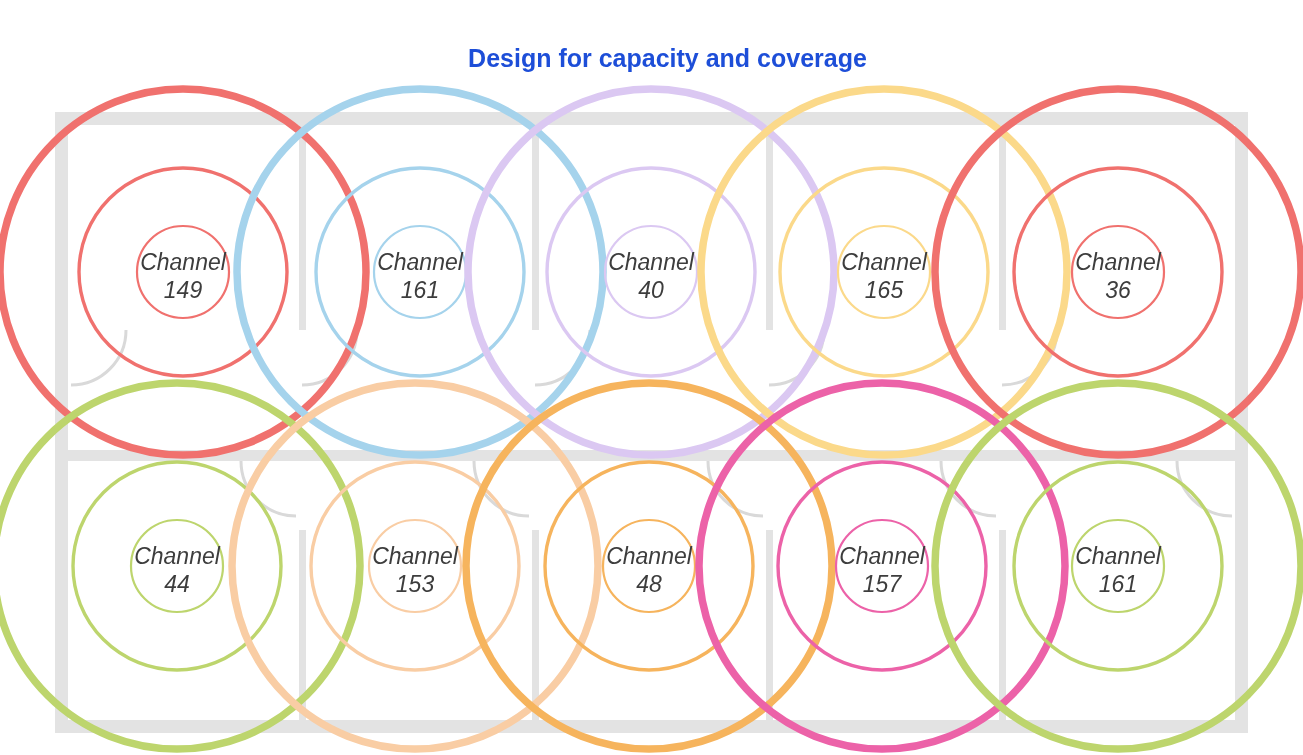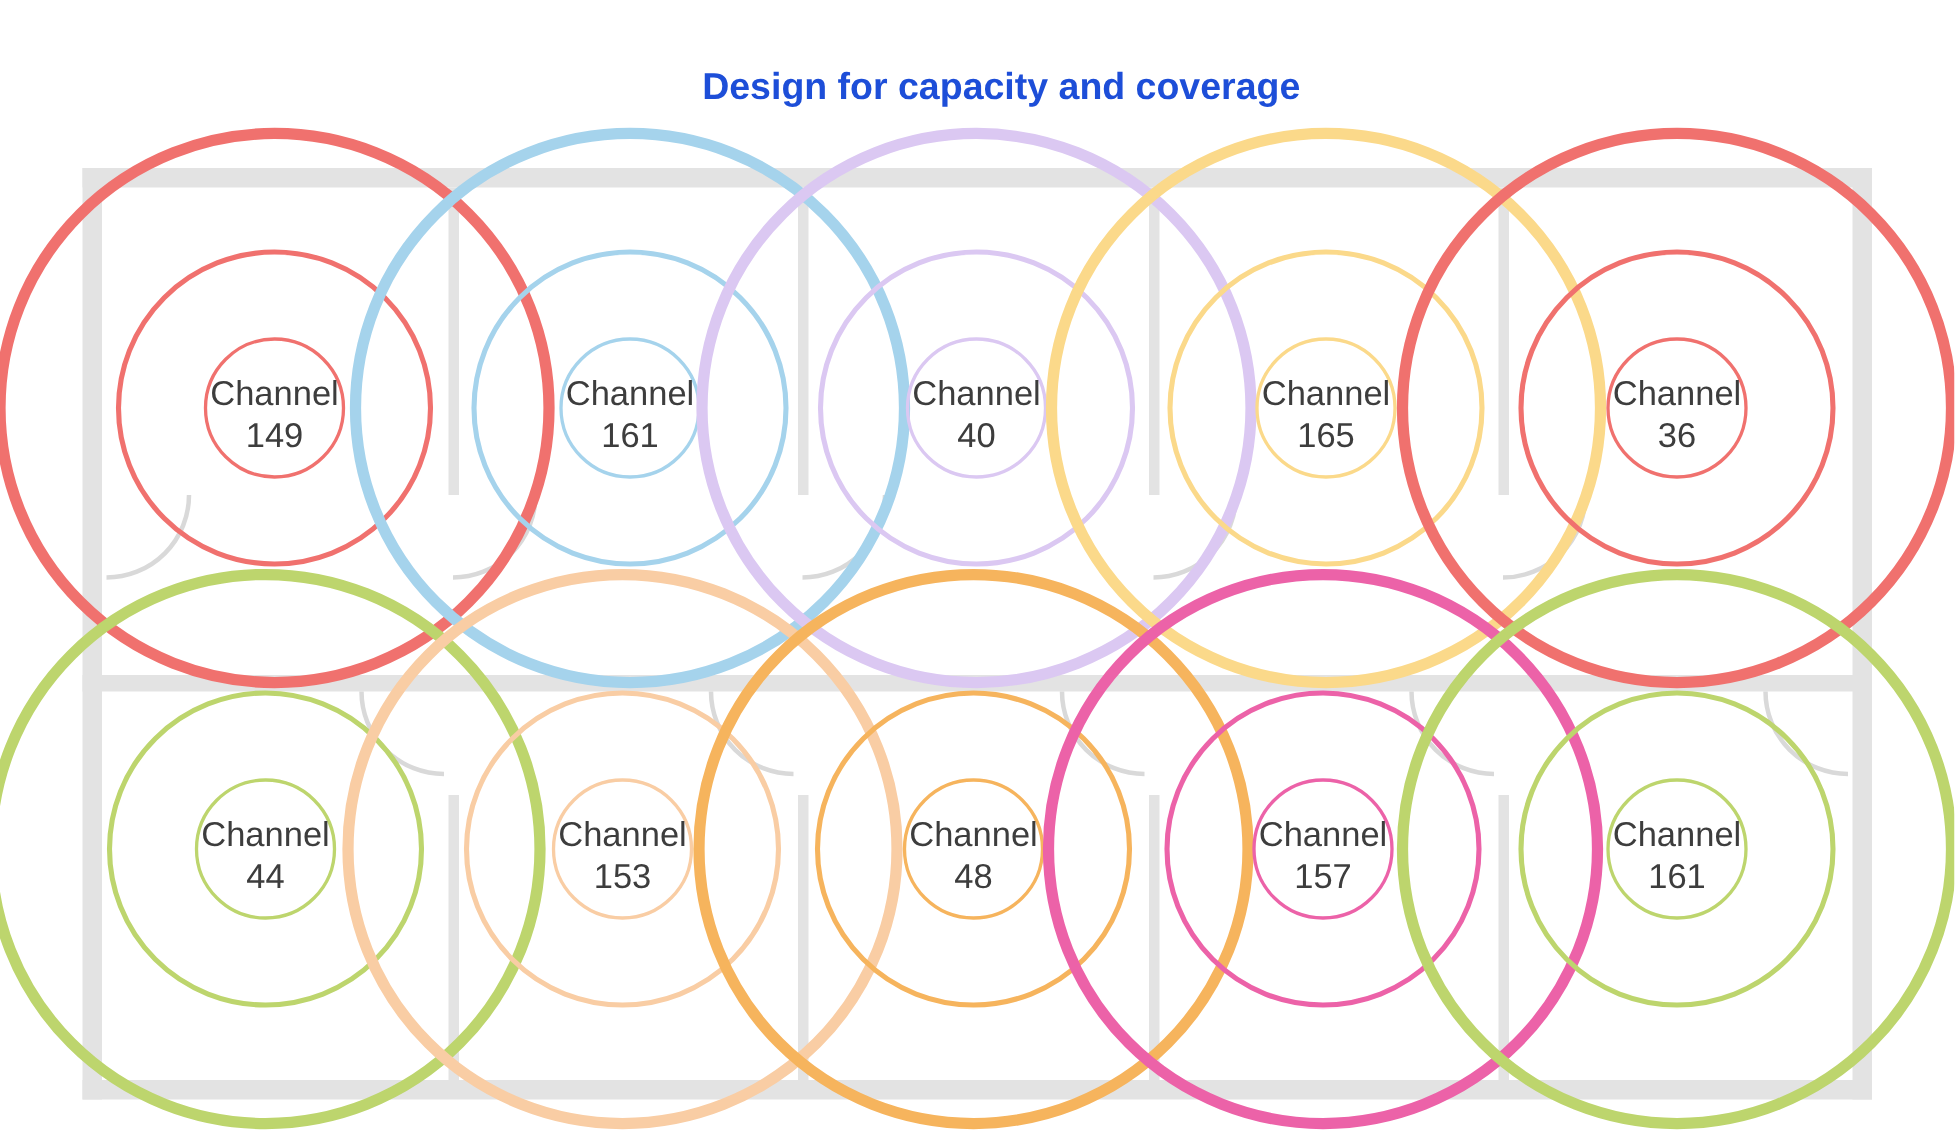--- a/index.html
+++ b/index.html
@@ -22,20 +22,21 @@
     color: #1d4ed8;
     margin: 16px;
     z-index: 2;
   }
   .diagram {
     position: absolute;
     top: 0;
     left: 0;
     width: 1303px;
     height: 755px;
+    font-style: italic;
   }
   svg text {
     font-family: "Liberation Sans", sans-serif;
   }
 </style>
 </head>
 <body>
 
 <div class="page">
   <h1 class="title">Design for capacity and coverage</h1>

